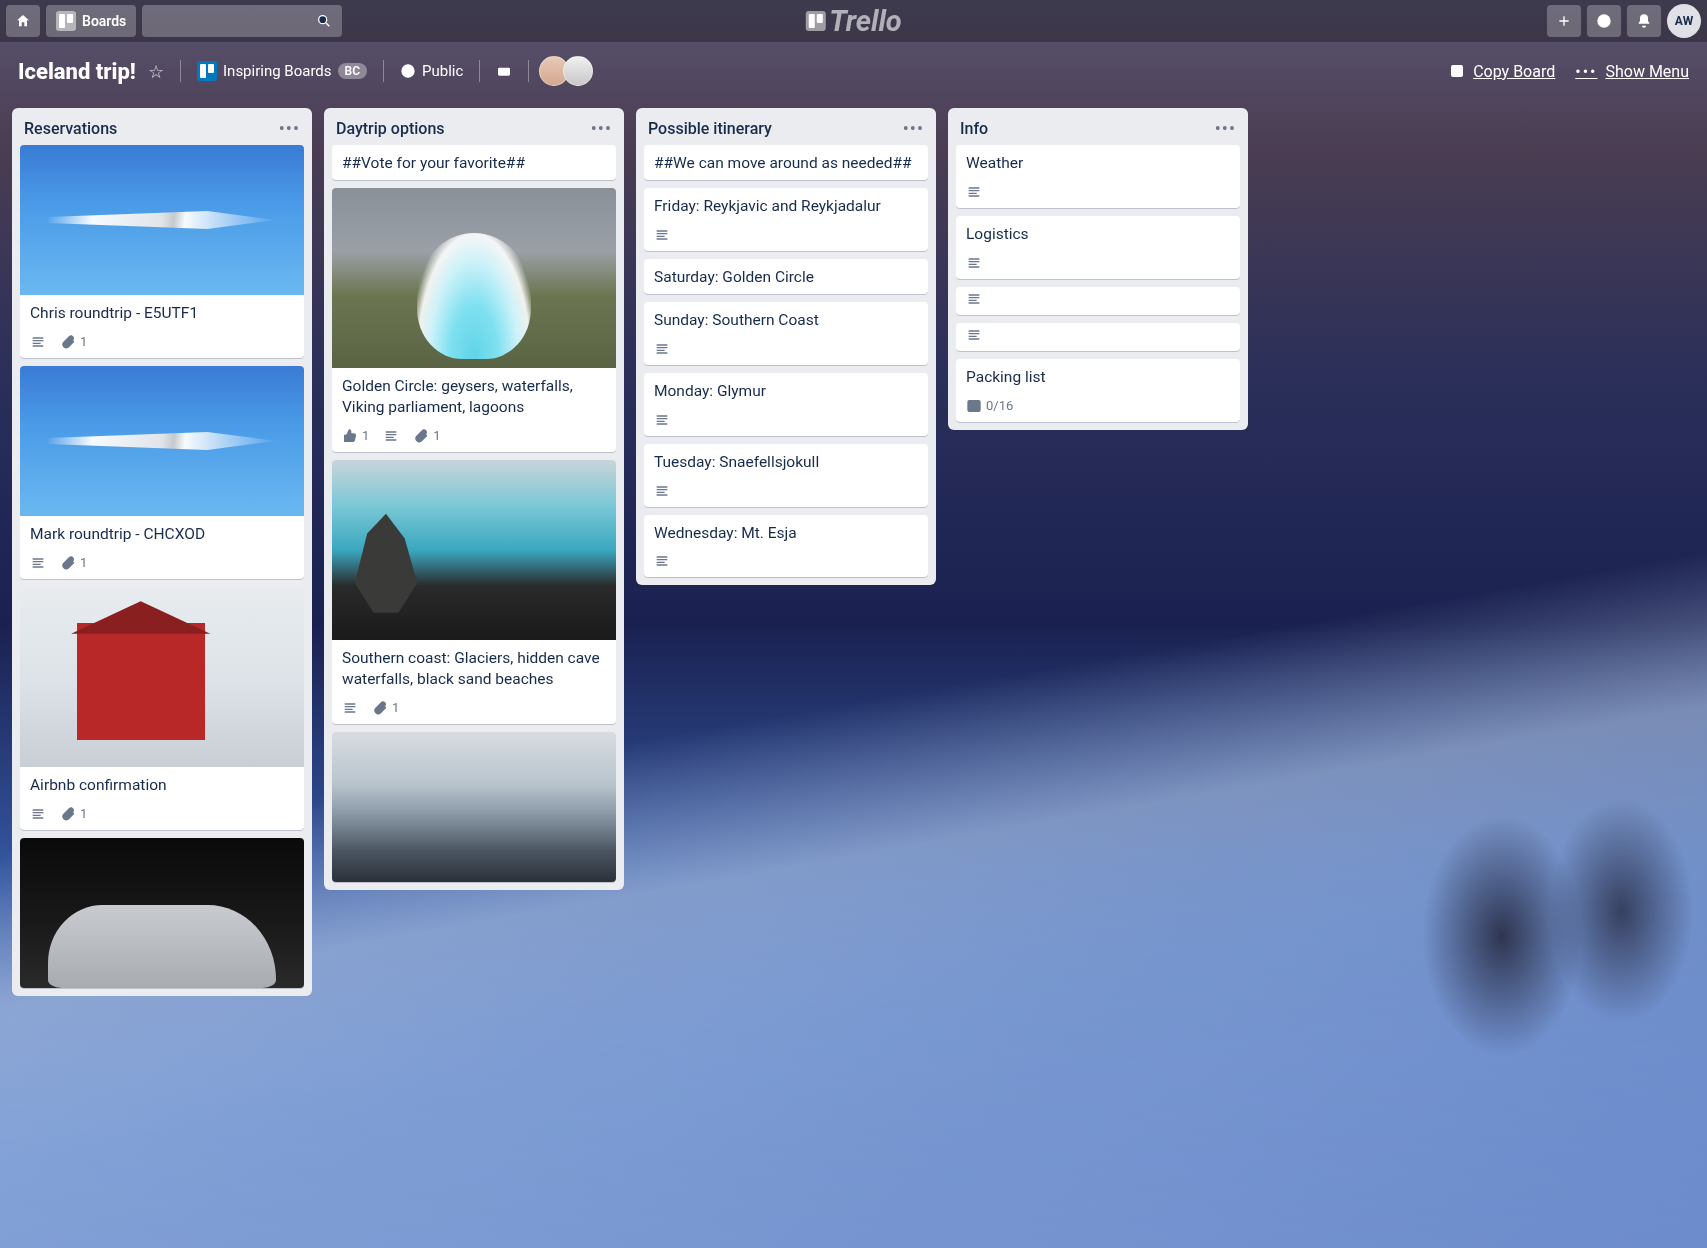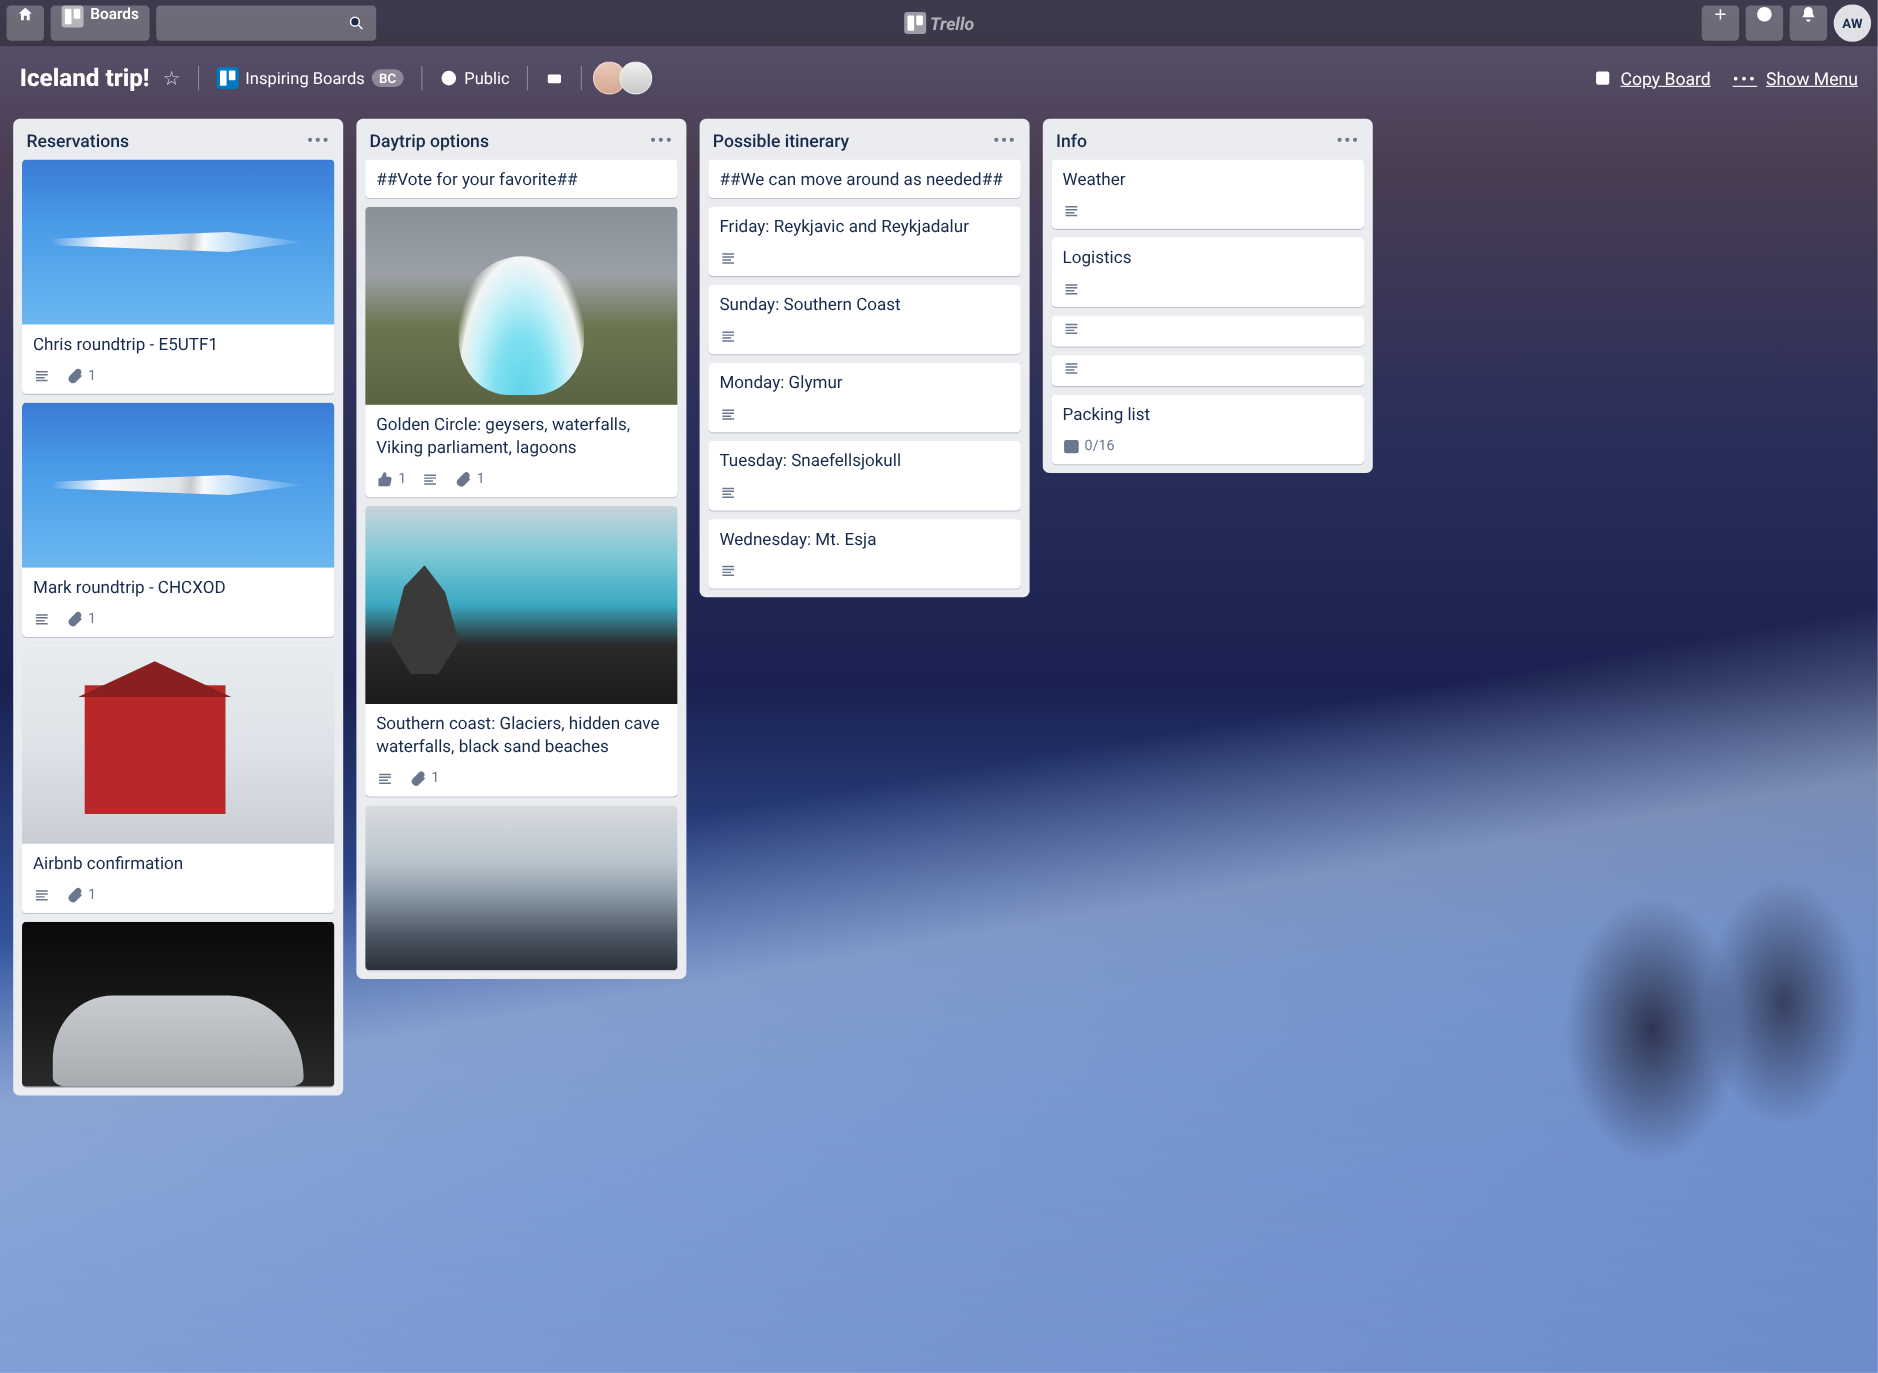--- a/index.html
+++ b/index.html
@@ -33,21 +33,21 @@
     display: flex;
     align-items: center;
     padding: 0 6px;
     gap: 6px;
   }
   .topbar .btn {
     height: 32px;
     background: rgba(255,255,255,0.25);
     border-radius: 4px;
     display: flex;
-    align-items: flex-start;
+    align-items: center;
     justify-content: center;
     color: #fff;
     font-weight: 600;
     font-size: 14px;
     padding: 0 10px;
     cursor: pointer;
   }
   .topbar .btn.icon-only { width: 34px; padding: 0; }
   .search-box {
     height: 32px;
@@ -59,21 +59,21 @@
     justify-content: flex-end;
     padding: 0 10px;
   }
   .brand {
     position: absolute;
     left: 50%;
     transform: translateX(-50%);
     color: rgba(255,255,255,0.6);
     font-style: italic;
     font-weight: 700;
-    font-size: 16px;
+    font-size: 29px;
     display: flex;
     align-items: center;
     gap: 4px;
   }
   .topbar .right { margin-left: auto; display: flex; gap: 6px; align-items: center; }
   .avatar-btn {
     width: 34px; height: 34px; border-radius: 50%;
     background: #dfe1e6; color: #172b4d;
     display: flex; align-items: center; justify-content: center;
     font-weight: 700; font-size: 12px;
@@ -505,20 +505,25 @@
               <span class="i">
                 <svg viewBox="0 0 24 24">
                   <path d="M4 5h16v2H4zM4 9h16v2H4zM4 13h12v2H4zM4 17h16v2H4z"></path>
                 </svg>
               </span>
             </span>
           </div>
         </div>
         <div class="card">
           <div class="card-body">
+            <div class="card-title">Saturday: Golden Circle</div>
+          </div>
+        </div>
+        <div class="card">
+          <div class="card-body">
             <div class="card-title">Sunday: Southern Coast</div>
           </div>
           <div class="card-badges">
             <span class="b">
               <span class="i">
                 <svg viewBox="0 0 24 24">
                   <path d="M4 5h16v2H4zM4 9h16v2H4zM4 13h12v2H4zM4 17h16v2H4z"></path>
                 </svg>
               </span>
             </span>

